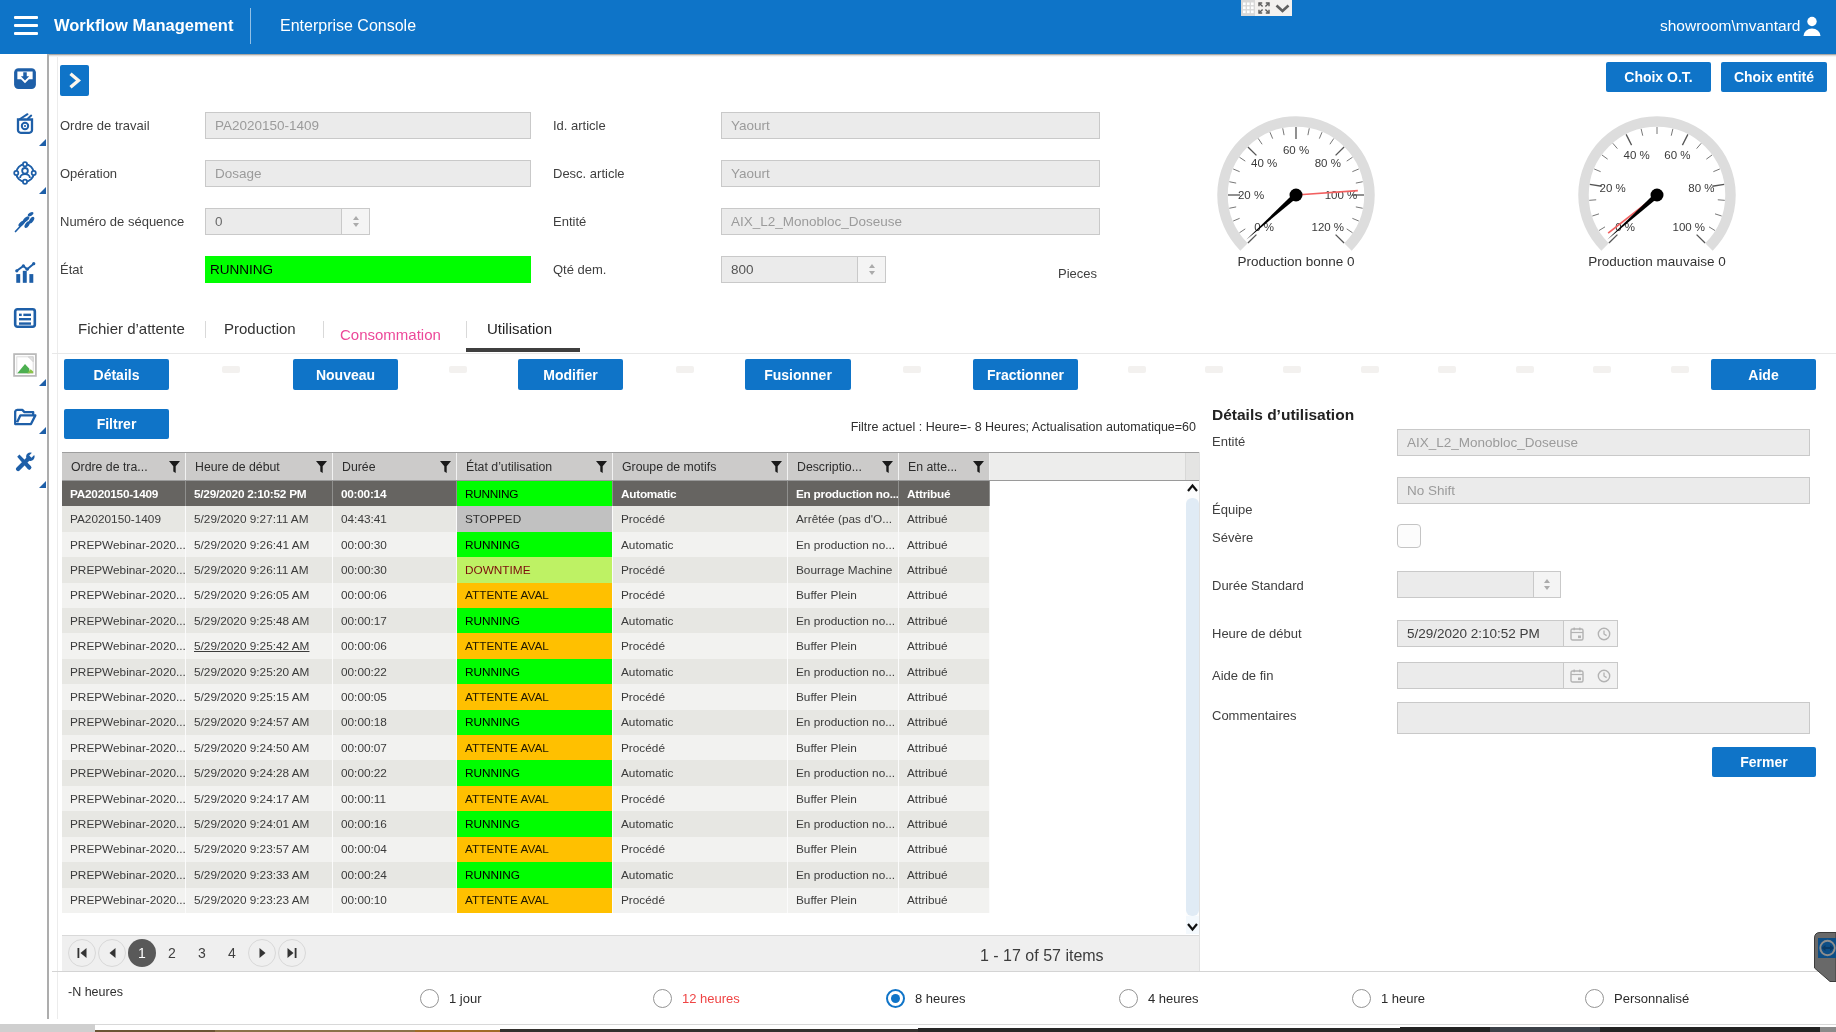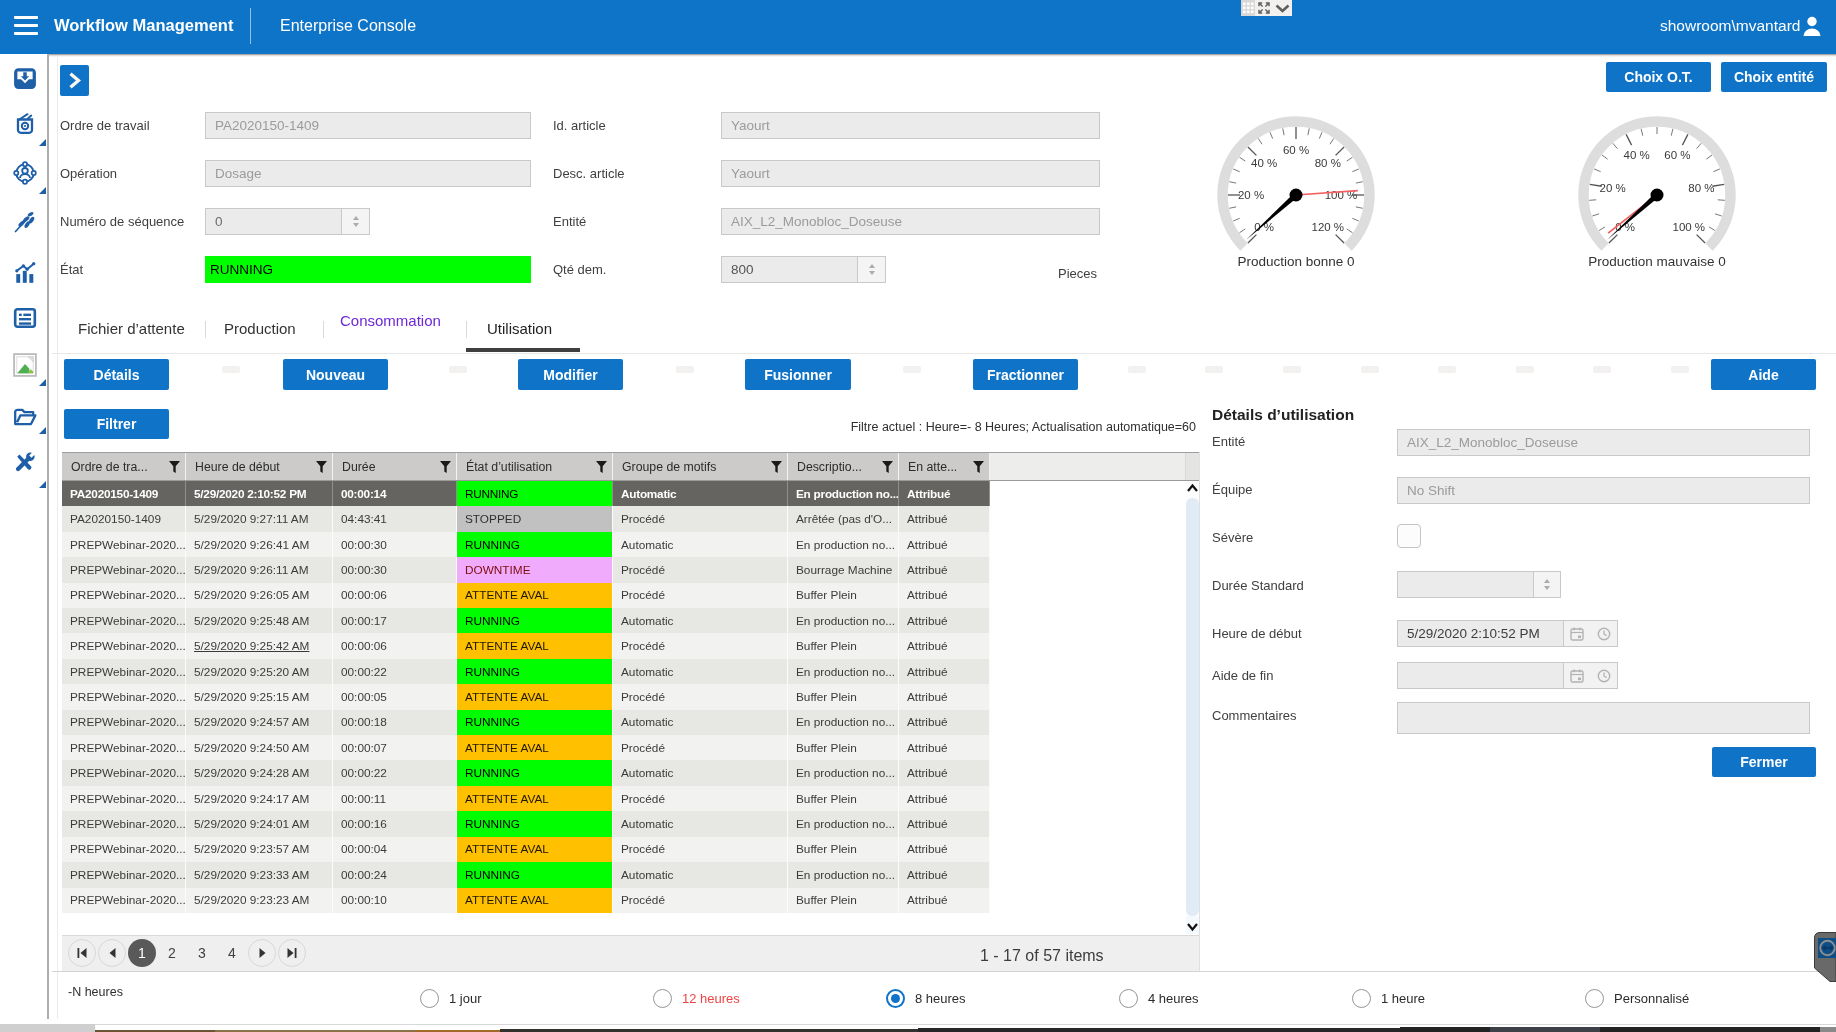--- a/index.html
+++ b/index.html
@@ -230,30 +230,30 @@
     <text x="126.8" y="127.8" font-size="11.5" fill="#3a3a3a" text-anchor="middle" dominant-baseline="middle" font-family="Liberation Sans, sans-serif">100 %</text>
     <line x1="95" y1="95" x2="46.14" y2="133.17" stroke="#f26060" stroke-width="1.7"></line>
     <polygon points="93.19,92.99 45.21,139.83 96.81,97.01" fill="#000"></polygon>
     <circle cx="95" cy="95" r="6.5" fill="#000"></circle>
   </svg>
 <div class="abs" style="left:1196px;top:254px;width:200px;text-align:center;font-size:13.5px;color:#333;">Production bonne 0</div>
 <div class="abs" style="left:1557px;top:254px;width:200px;text-align:center;font-size:13.5px;color:#333;">Production mauvaise 0</div>
 
 <div class="abs" style="left:78px;top:320px;font-size:15px;color:#333;">Fichier d’attente</div>
 <div class="abs" style="left:224px;top:320px;font-size:15px;color:#333;">Production</div>
-<div class="abs" style="left:340px;top:312px;font-size:15px;color:#6d28d9;">Consommation</div>
+<div class="abs" style="left:340px;top:326px;font-size:15px;color:#ec4899;">Consommation</div>
 <div class="abs" style="left:487px;top:320px;font-size:15px;color:#222;">Utilisation</div>
 <div class="abs" style="left:205px;top:321px;width:1px;height:17px;background:#d9d9d9;"></div>
 <div class="abs" style="left:323px;top:321px;width:1px;height:17px;background:#d9d9d9;"></div>
 <div class="abs" style="left:466px;top:321px;width:1px;height:17px;background:#d9d9d9;"></div>
 <div class="abs" style="left:466px;top:348px;width:114px;height:4px;background:#3f3f3f;"></div>
 <div class="abs" style="left:52px;top:353px;width:1784px;height:1px;background:#e8e8e8;"></div>
 
 <div class="btn" style="left:64px;top:359px;width:105px;height:31px;">Détails</div>
-<div class="btn" style="left:283px;top:359px;width:105px;height:31px;">Nouveau</div>
+<div class="btn" style="left:293px;top:359px;width:105px;height:31px;">Nouveau</div>
 <div class="btn" style="left:518px;top:359px;width:105px;height:31px;">Modifier</div>
 <div class="btn" style="left:745px;top:359px;width:106px;height:31px;">Fusionner</div>
 <div class="btn" style="left:973px;top:359px;width:105px;height:31px;">Fractionner</div>
 <div class="btn" style="left:1711px;top:359px;width:105px;height:31px;">Aide</div>
 <div style="position:absolute;left:222px;top:366px;width:18px;height:7px;background:#f3f1ef;border-radius:2px;"></div>
 <div style="position:absolute;left:449px;top:366px;width:18px;height:7px;background:#f3f1ef;border-radius:2px;"></div>
 <div style="position:absolute;left:676px;top:366px;width:18px;height:7px;background:#f3f1ef;border-radius:2px;"></div>
 <div style="position:absolute;left:903px;top:366px;width:18px;height:7px;background:#f3f1ef;border-radius:2px;"></div>
 <div style="position:absolute;left:1128px;top:366px;width:18px;height:7px;background:#f3f1ef;border-radius:2px;"></div>
 <div style="position:absolute;left:1205px;top:366px;width:18px;height:7px;background:#f3f1ef;border-radius:2px;"></div>
@@ -317,21 +317,21 @@
       <div class="tc" style="width:124px; border-right:1px solid #fbfbfb;">00:00:30</div>
       <div class="tc" style="width:156px;background:#00fe00;color:#000;font-weight:normal; border-right:1px solid #fbfbfb;">RUNNING</div>
       <div class="tc" style="width:175px; border-right:1px solid #fbfbfb;">Automatic</div>
       <div class="tc" style="width:111px; border-right:1px solid #fbfbfb;">En production no...</div>
       <div class="tc" style="width:91px; border-right:1px solid #fbfbfb;">Attribué</div>
     </div>
     <div class="tr" style="width:928px;background:#e7e7e3;color:#3b3b3b;">
       <div class="tc" style="width:124px; border-right:1px solid #fbfbfb;">PREPWebinar-2020...</div>
       <div class="tc" style="width:147px; border-right:1px solid #fbfbfb;">5/29/2020 9:26:11 AM</div>
       <div class="tc" style="width:124px; border-right:1px solid #fbfbfb;">00:00:30</div>
-      <div class="tc" style="width:156px;background:#f0abfc;color:#7c0c0c;font-weight:normal; border-right:1px solid #fbfbfb;">DOWNTIME</div>
+      <div class="tc" style="width:156px;background:#bef264;color:#7c0c0c;font-weight:normal; border-right:1px solid #fbfbfb;">DOWNTIME</div>
       <div class="tc" style="width:175px; border-right:1px solid #fbfbfb;">Procédé</div>
       <div class="tc" style="width:111px; border-right:1px solid #fbfbfb;">Bourrage Machine</div>
       <div class="tc" style="width:91px; border-right:1px solid #fbfbfb;">Attribué</div>
     </div>
     <div class="tr" style="width:928px;background:#f2f2f0;color:#3b3b3b;">
       <div class="tc" style="width:124px; border-right:1px solid #fbfbfb;">PREPWebinar-2020...</div>
       <div class="tc" style="width:147px; border-right:1px solid #fbfbfb;">5/29/2020 9:26:05 AM</div>
       <div class="tc" style="width:124px; border-right:1px solid #fbfbfb;">00:00:06</div>
       <div class="tc" style="width:156px;background:#ffc000;color:#1f1800;font-weight:normal; border-right:1px solid #fbfbfb;">ATTENTE AVAL</div>
       <div class="tc" style="width:175px; border-right:1px solid #fbfbfb;">Procédé</div>
@@ -455,21 +455,21 @@
     <path d="M1 8 L5.5 2.5 L10 8" fill="none" stroke="#111" stroke-width="2.2"></path>
   </svg>
 <svg class="abs" style="left:1187px;top:921px;" width="11" height="11" viewBox="0 0 11 11">
     <path d="M1 3 L5.5 8.5 L10 3" fill="none" stroke="#111" stroke-width="2.2"></path>
   </svg>
 <div class="abs" style="left:1199px;top:452px;width:1px;height:519px;background:#e0e0e0;"></div>
 
 <div class="abs" style="left:1212px;top:406px;font-size:15.5px;font-weight:bold;color:#222;">Détails d’utilisation</div>
 <div class="lbl" style="left:1212px;top:434px;">Entité</div>
 <div class="inp" style="left:1397px;top:429px;width:413px;">AIX_L2_Monobloc_Doseuse</div>
-<div class="lbl" style="left:1212px;top:482px;">Équipe</div>
+<div class="lbl" style="left:1212px;top:502px;">Équipe</div>
 <div class="inp" style="left:1397px;top:477px;width:413px;">No Shift</div>
 <div class="lbl" style="left:1212px;top:530px;">Sévère</div>
 <div class="abs" style="left:1397px;top:524px;width:24px;height:24px;background:#fcfcfc;border:1px solid #c4c4c4;border-radius:4px;"></div>
 <div class="lbl" style="left:1212px;top:578px;">Durée Standard</div>
 <div class="inp" style="left:1397px;top:571px;width:137px;"></div>
 <div class="spin" style="left:1533px;top:571px;width:28px;">
     <i class="up"></i>
     <i class="dn"></i>
   </div>
 <div class="lbl" style="left:1212px;top:626px;">Heure de début</div>

